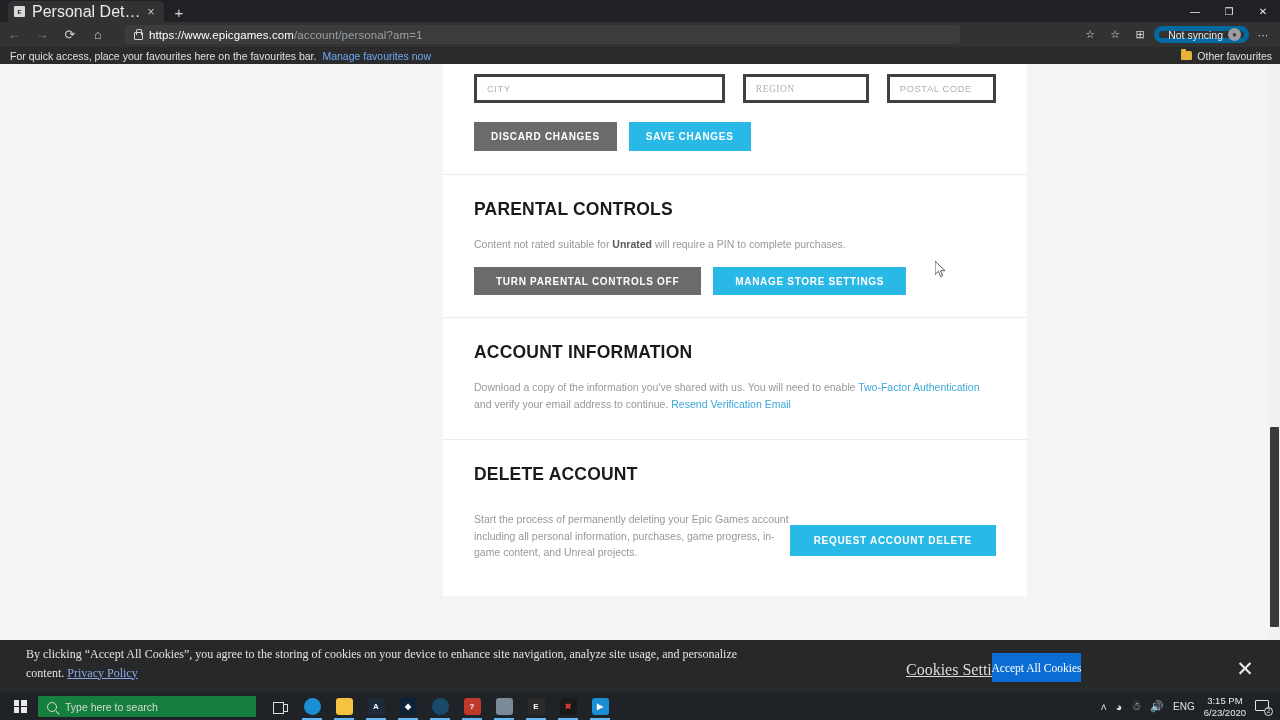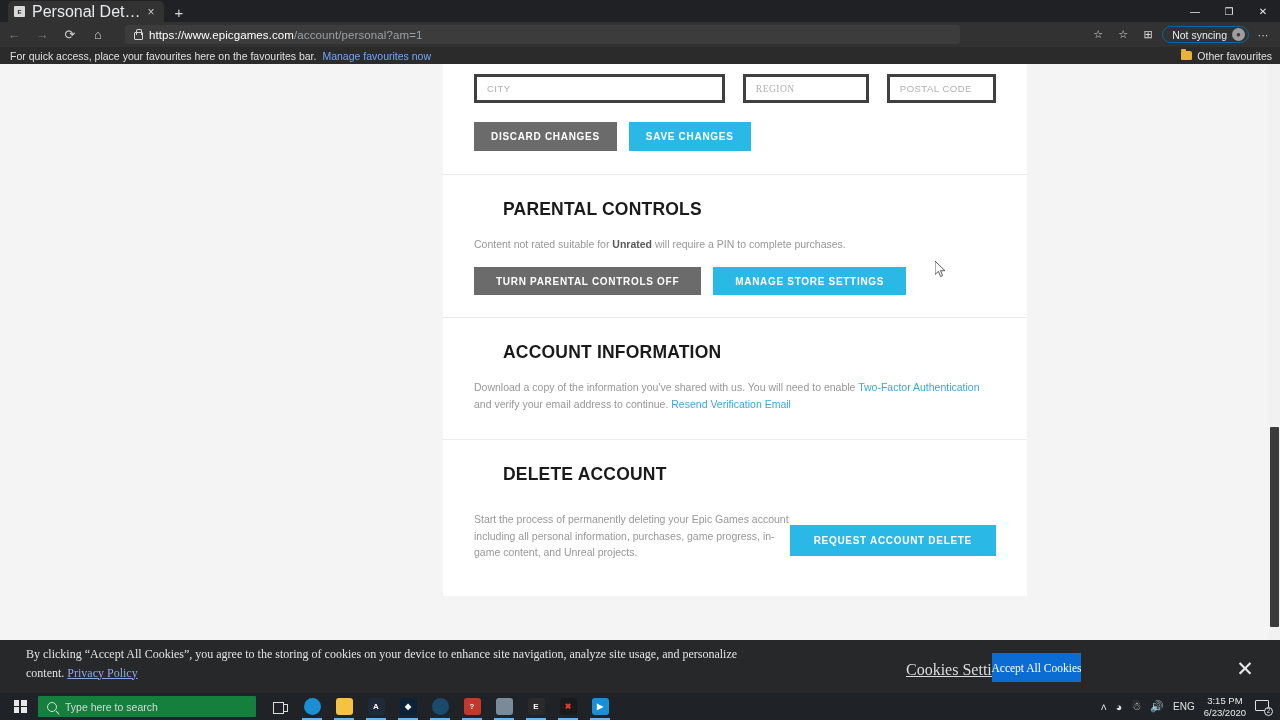--- a/index.html
+++ b/index.html
@@ -57,21 +57,21 @@
   .lock:before { content:""; position:absolute; left:1px; bottom:0; width:7px; height:6px;
                  border:1px solid #d5d5d5; border-radius:1px; }
   .lock:after { content:""; position:absolute; left:2.5px; top:0; width:4px; height:5px;
                 border:1px solid #d5d5d5; border-bottom:none; border-radius:2px 2px 0 0; }
   .url { font-size:11.5px; color:#ffffff; white-space:nowrap; letter-spacing:.1px; }
   .url .path { color:#9aa0a6; }
   .tb-right { position:absolute; right:6px; top:25px; height:19px; display:flex; align-items:center; gap:3px; }
   .tb-ico { width:22px; height:19px; display:flex; align-items:center; justify-content:center;
             color:#d8d8d8; font-size:11px; }
   .sync {
-    height:17px; border:1px solid #0369a1; border-radius:9px; display:flex; align-items:center;
+    height:17px; border:5px solid #0369a1; border-radius:9px; display:flex; align-items:center;
     gap:5px; padding:0 3px 0 9px; color:#e8eaed; font-size:10.5px; white-space:nowrap;
   }
   .sync .av { width:13px; height:13px; border-radius:50%; background:#9e9e9e;
               display:flex; align-items:center; justify-content:center; font-size:8px; color:#3c3c3c; }
 
   .favbar { position:absolute; left:0; top:47px; width:1280px; height:17px; background:#2b2b2b;
             display:flex; align-items:center; padding:0 10px; }
   .favtext { font-size:10.5px; color:#e0e0e0; white-space:nowrap; }
   .favlink { font-size:10.5px; color:#6fa8f5; margin-left:6px; white-space:nowrap; }
   .otherfav { position:absolute; right:8px; top:0; height:17px; display:flex; align-items:center; gap:5px; }
@@ -102,21 +102,20 @@
     height:29px; display:flex; align-items:center; justify-content:center;
     padding:0 17px; font-size:10px; font-weight:bold; letter-spacing:.7px;
     color:#ffffff; border:none; cursor:pointer; white-space:nowrap;
   }
   .btn.grey { background:#6b6b6b; }
   .btn.blue { background:#2ab8e6; }
 
   .h2 {
     font-size:17.5px; font-weight:bold; color:#1a1a1a; letter-spacing:.2px;
     padding-top:24px;
-    margin-left:29px;
   }
   .body {
     font-size:10.5px; color:#989898; line-height:1.55; padding-top:16px;
   }
   .body b { color:#5a5a5a; font-weight:bold; }
   .body a { color:#3aa8d8; text-decoration:none; }
 
   .pc-btnrow { display:flex; gap:12px; padding:15px 0 22px; }
   .pc-btn { height:28px; padding:0 22px; }
 

